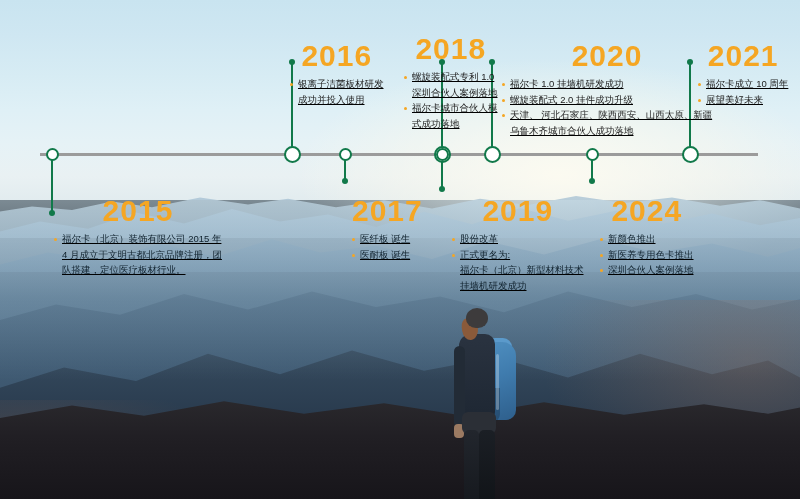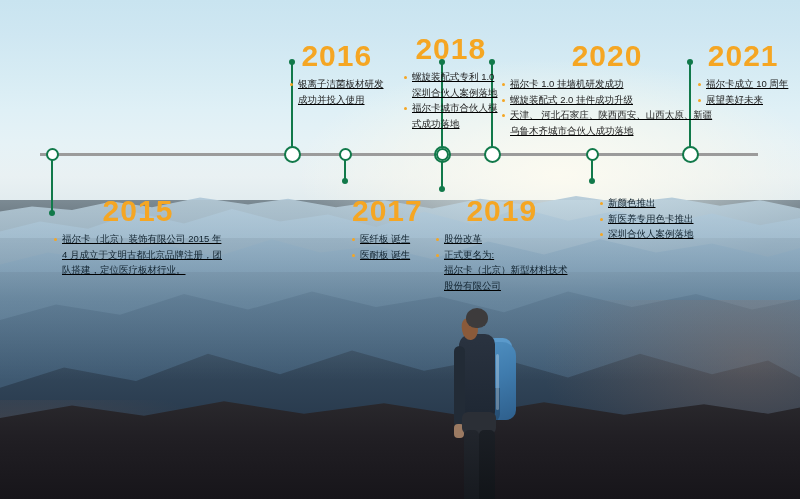--- a/index.html
+++ b/index.html
@@ -280,39 +280,40 @@
       </div>
       <div class="entry" style="left: 404px; top: 34px;">
         <div class="year">2018</div>
         <ul class="bullets">
           <li>螺旋装配式专利 1.0</li>
           <li class="nodot">深圳合伙人案例落地</li>
           <li>福尔卡城市合伙人模</li>
           <li class="nodot">式成功落地</li>
         </ul>
       </div>
-      <div class="entry dark" style="left: 436px; top: 196px;">
+      <div class="entry dark" style="left: 452px; top: 196px;">
         <div class="year">2019</div>
         <ul class="bullets">
           <li>股份改革</li>
           <li>正式更名为:</li>
           <li class="nodot">福尔卡（北京）新型材料技术</li>
-          <li class="nodot">股份有限公司</li>
+          <li class="nodot">挂墙机研发成功</li>
         </ul>
       </div>
       <div class="entry" style="left: 502px; top: 41px;">
         <div class="year">2020</div>
         <ul class="bullets">
           <li>福尔卡 1.0 挂墙机研发成功</li>
           <li>螺旋装配式 2.0 挂件成功升级</li>
           <li>天津、 河北石家庄、陕西西安、山西太原、新疆</li>
           <li class="nodot">乌鲁木齐城市合伙人成功落地</li>
         </ul>
       </div>
       <div class="entry dark" style="left: 600px; top: 196px;">
+        <div class="year">2024</div>
         <ul class="bullets">
           <li>新颜色推出</li>
           <li>新医养专用色卡推出</li>
           <li>深圳合伙人案例落地</li>
         </ul>
       </div>
       <div class="entry" style="left: 698px; top: 41px;">
         <div class="year">2021</div>
         <ul class="bullets">
           <li>福尔卡成立 10 周年</li>

